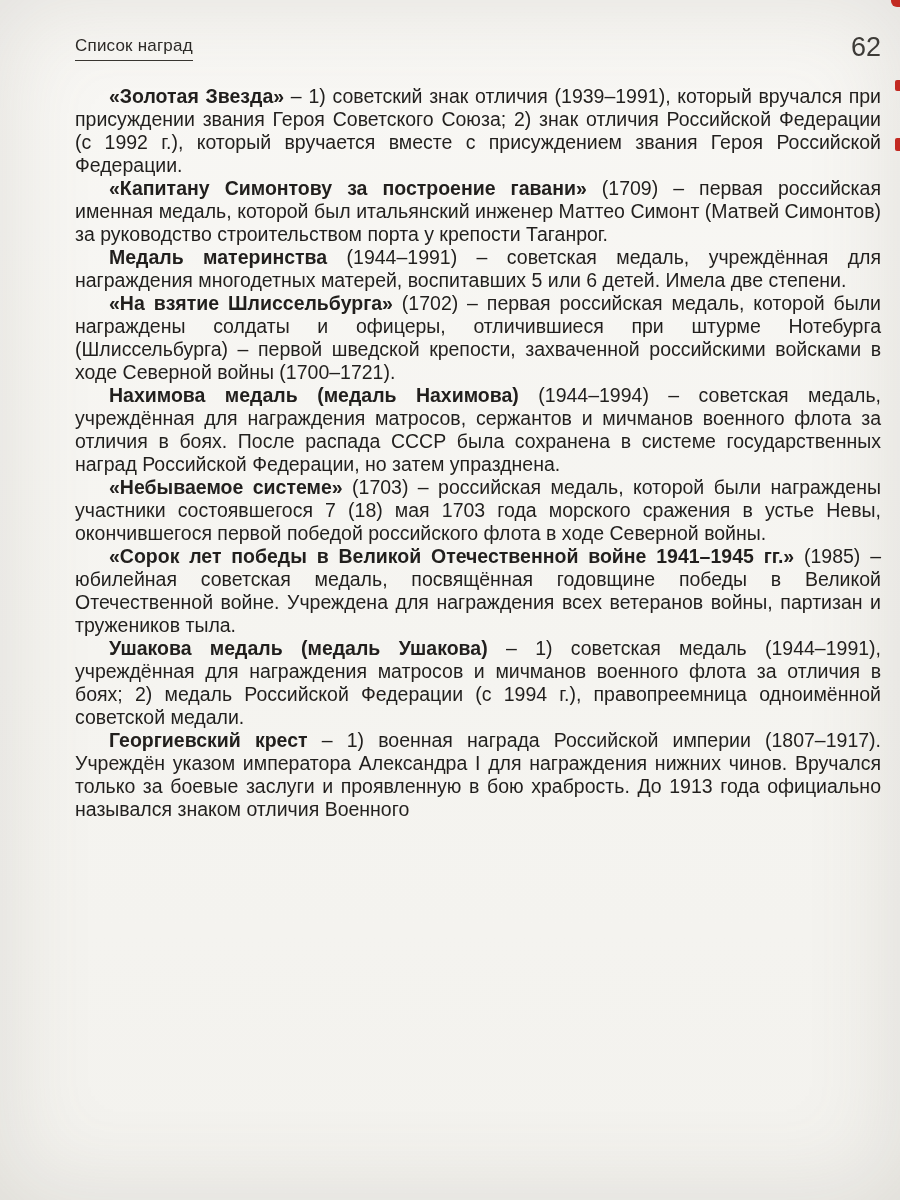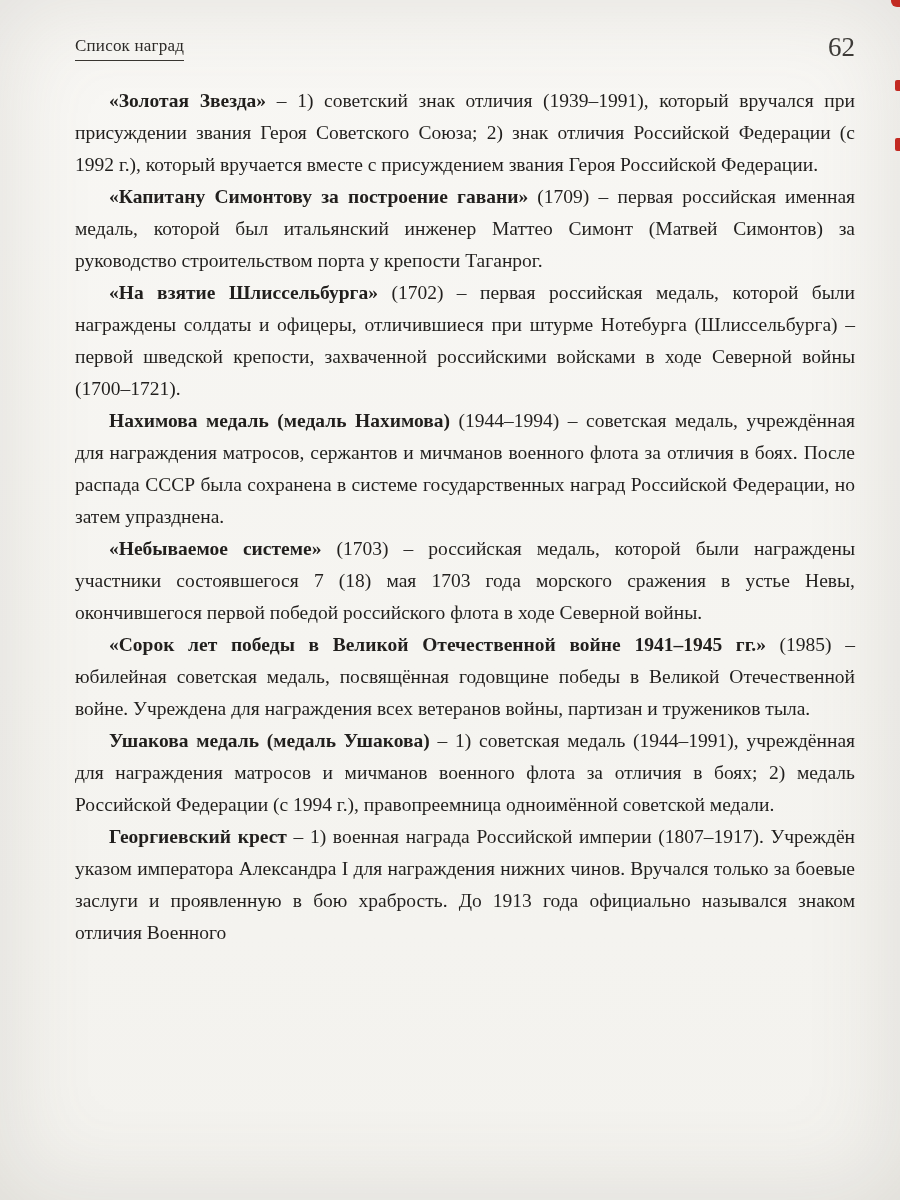--- a/index.html
+++ b/index.html
@@ -1,23 +1,23 @@
 <!DOCTYPE html>
 <html lang="ru"><head>
 <meta charset="utf-8">
 <style>
   html, body { margin: 0; padding: 0; background: #e9e7e3; }
   .page {
     position: relative;
     width: 900px;
     height: 1200px;
     box-sizing: border-box;
-    padding: 34px 45px 0 75px;
+    padding: 34px 19px 0 75px;
     background: linear-gradient(180deg, #f8f7f4 0%, #f5f4f0 55%, #f3f2ee 100%);
-    font-family: Liberation Serif, serif;
+    font-family: Liberation Sans, sans-serif;
     color: #211f1d;
     overflow: hidden;
   }
   .page::before {
     content: "";
     position: absolute;
     inset: 0;
     pointer-events: none;
     box-shadow: inset 0 0 95px rgba(110,105,95,.16);
   }
@@ -35,21 +35,21 @@
     border-bottom: 1.6px solid #383530;
   }
   .page-number {
     font-size: 27px;
     line-height: 1;
     color: #3c3a37;
   }
   main.page-body {
     position: relative;
     font-size: 19.5px;
-    line-height: 32px;
+    line-height: 23px;
     text-align: justify;
   }
   p.entry {
     margin: 0;
     text-indent: 34px;
   }
   p.entry b.term { font-weight: bold; }
   h2.section-heading {
     text-align: center;
     font-size: 22.5px;
@@ -82,20 +82,21 @@
     <span class="page-number">62</span>
   </header>
 
   <main class="page-body">
 
     <p class="entry"><b class="term">«Золотая Звезда»</b><span> – 1) советский знак отличия (1939–1991), который вручался при присуждении звания Героя Советского Союза; 2) знак отличия Российской Федерации (с 1992 г.), который вручается вместе с присуждением звания Героя Российской Федерации.</span></p>
 
     <p class="entry"><b class="term">«Капитану Симонтову за построение гавани»</b><span> (1709) – первая российская именная медаль, которой был итальянский инженер Маттео Симонт (Матвей Симонтов) за руководство строительством порта у крепости Таганрог.</span></p>
 
 
+    <p class="entry"><b class="term">Медаль материнства</b><span> (1944–1991) – советская медаль, учреждённая для награждения многодетных матерей, воспитавших 5 или 6 детей. Имела две степени.</span></p>
 
     <p class="entry"><b class="term">«На взятие Шлиссельбурга»</b><span> (1702) – первая российская медаль, которой были награждены солдаты и офицеры, отличившиеся при штурме Нотебурга (Шлиссельбурга) – первой шведской крепости, захваченной российскими войсками в ходе Северной войны (1700–1721).</span></p>
 
     <p class="entry"><b class="term">Нахимова медаль (медаль Нахимова)</b><span> (1944–1994) – советская медаль, учреждённая для награждения матросов, сержантов и мичманов военного флота за отличия в боях. После распада СССР была сохранена в системе государственных наград Российской Федерации, но затем упразднена.</span></p>
 
     <p class="entry"><b class="term">«Небываемое системе»</b><span> (1703) – российская медаль, которой были награждены участники состоявшегося 7 (18) мая 1703 года морского сражения в устье Невы, окончившегося первой победой российского флота в ходе Северной войны.</span></p>
 
 
 
 

